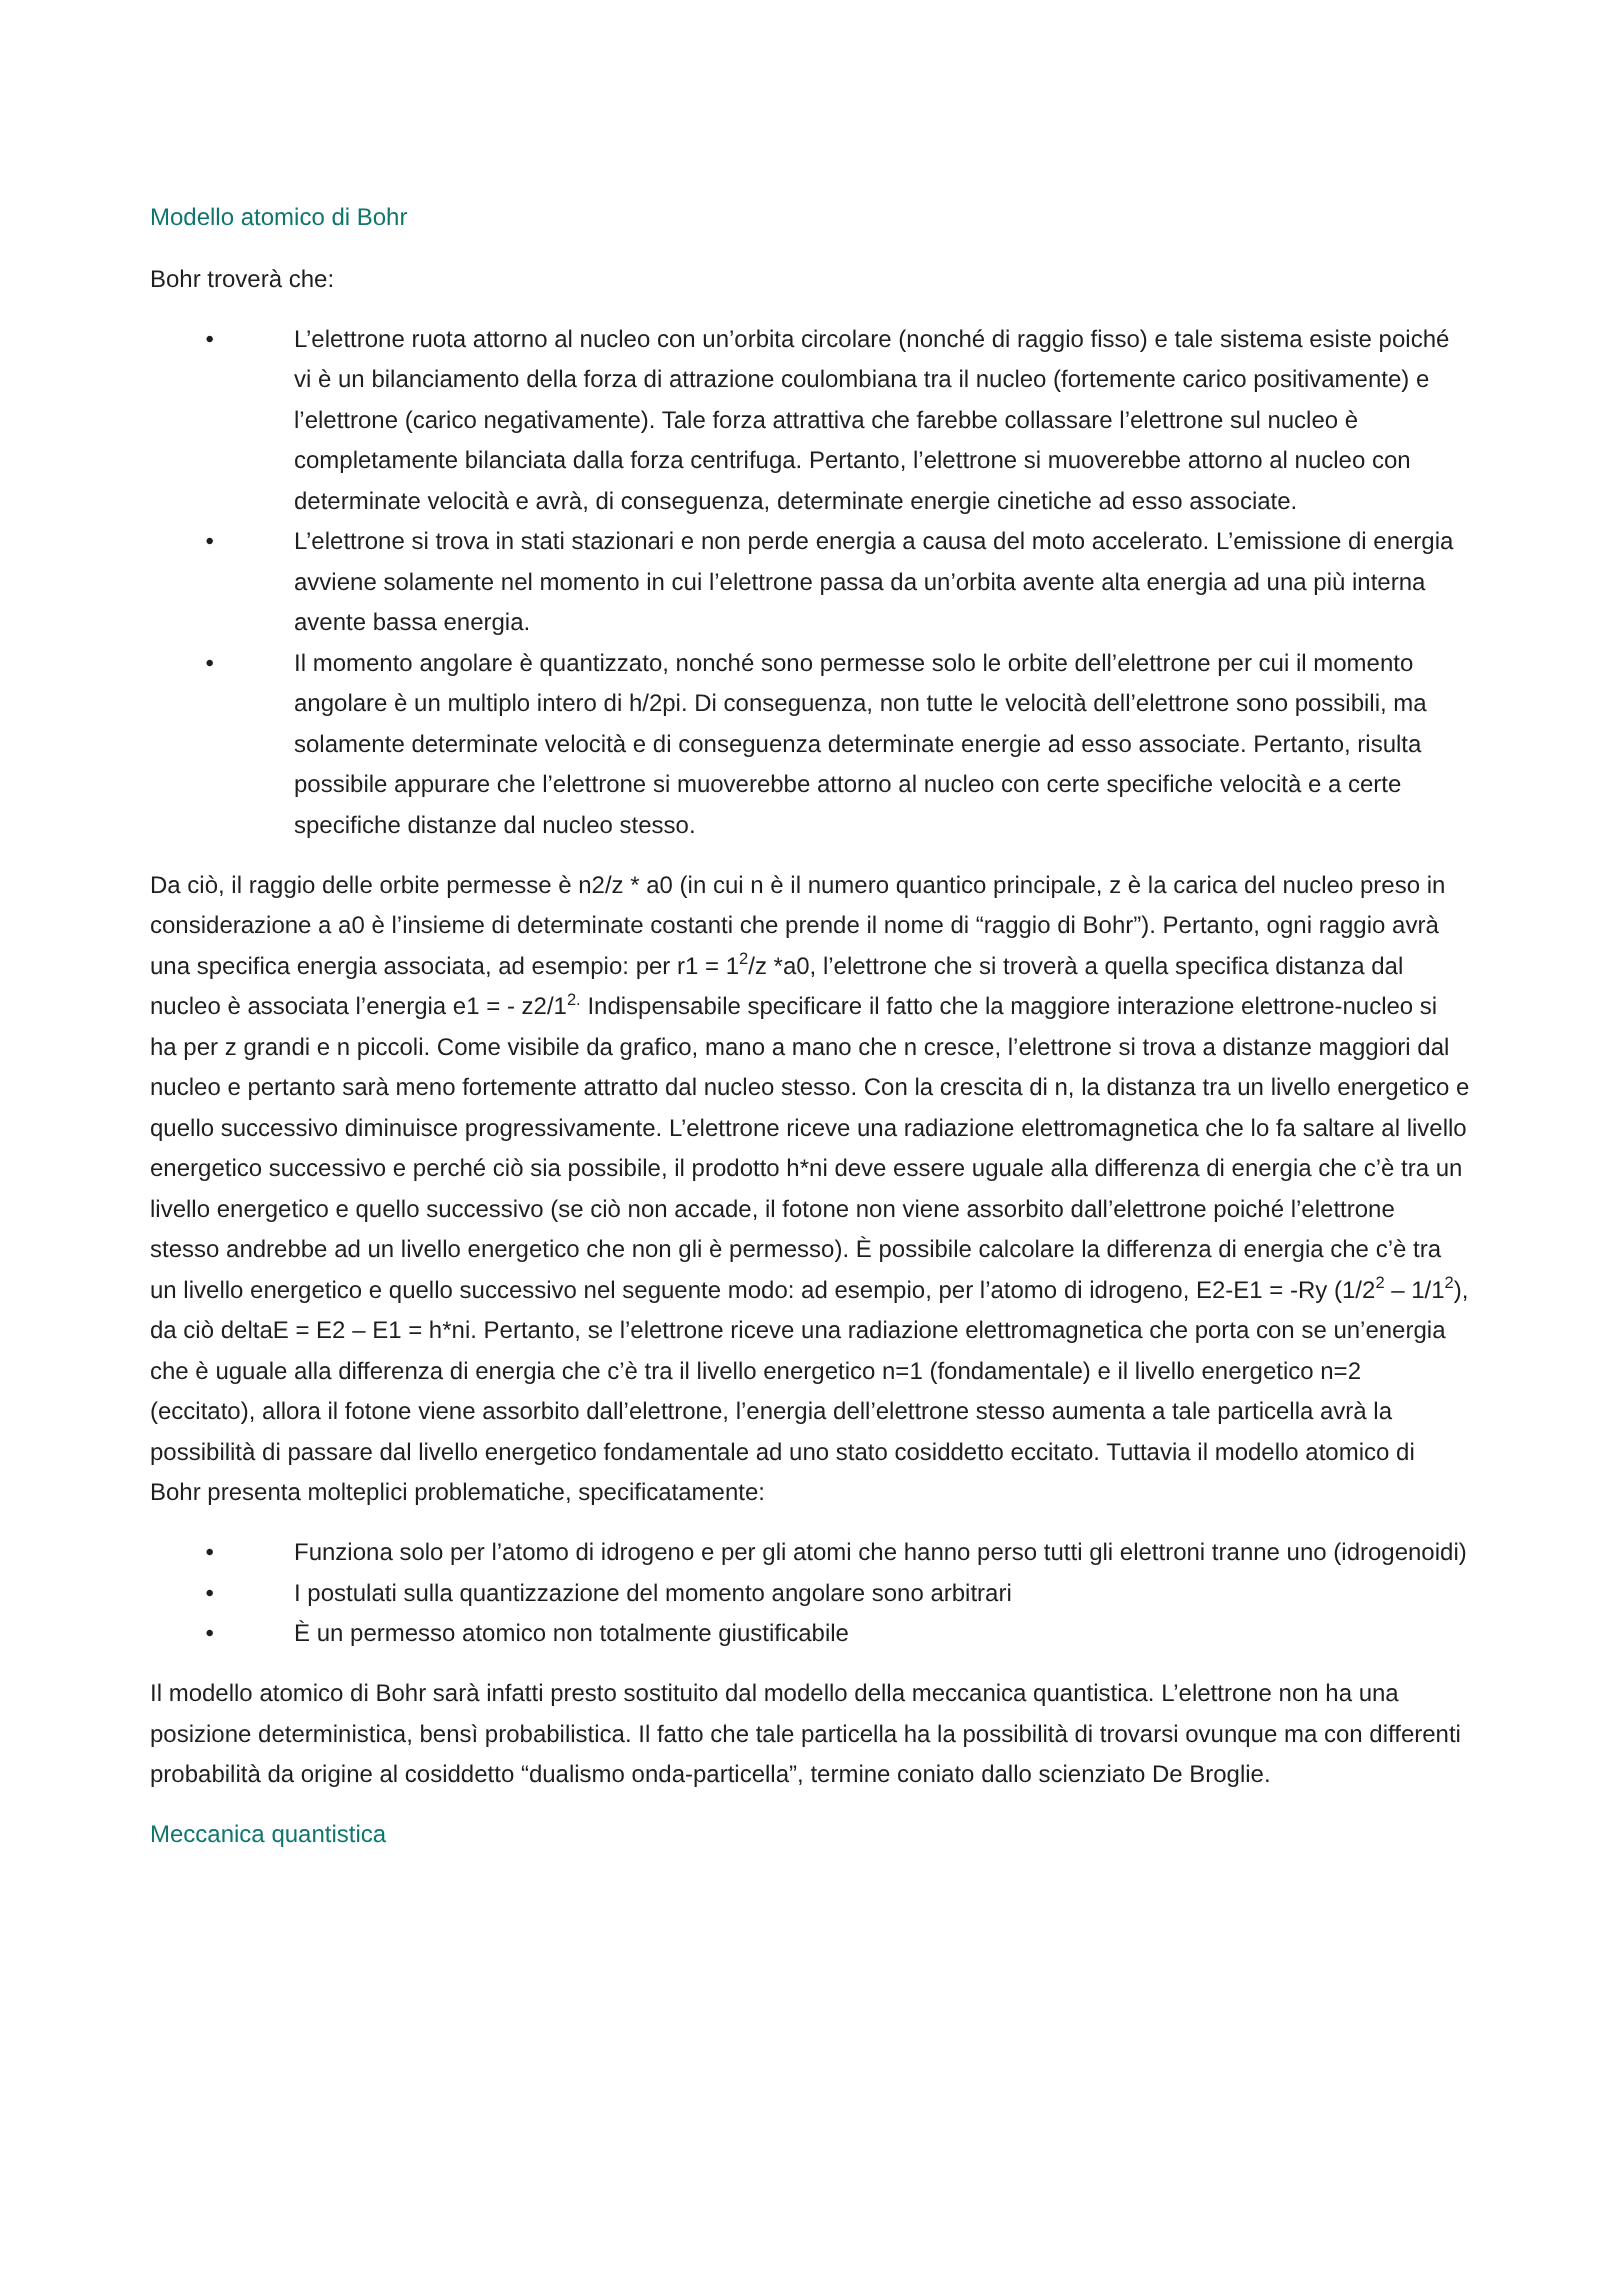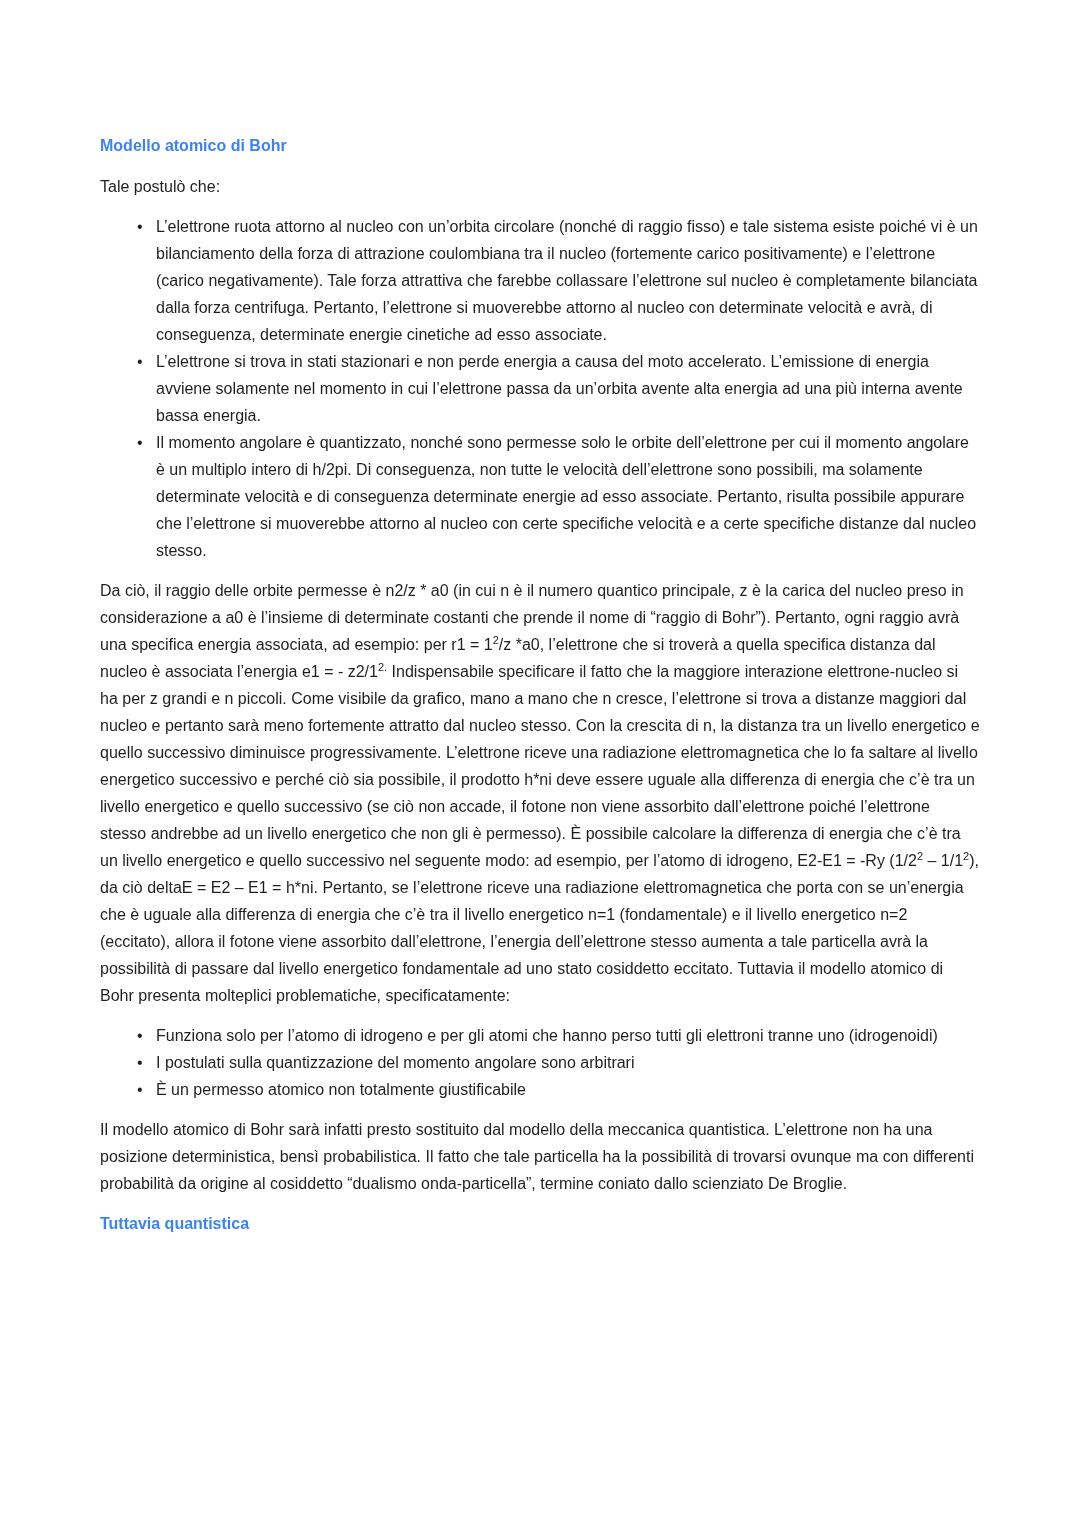--- a/index.html
+++ b/index.html
@@ -16,23 +16,23 @@
   .page {
     box-sizing: border-box;
     width: 1080px;
     min-height: 1527px;
     padding: 132px 100px 60px 100px;
     background: #ffffff;
     font-size: 16px;
     line-height: 27px;
   }
   .heading {
-    color: #3b82f6;
+    color: #0f766e;
     font-size: 16px;
-    font-weight: 700;
+    font-weight: 400;
     line-height: 27px;
     margin: 0 0 14px 0;
   }
   p.para {
     margin: 0 0 13px 0;
   }
   ul.doc-list {
     list-style: none;
     margin: 8px 0 13px 0;
     padding: 0;
@@ -41,35 +41,36 @@
     display: flex;
     align-items: flex-start;
     padding-left: 37px;
   }
   ul.doc-list .bullet {
     flex: 0 0 19px;
     width: 19px;
   }
   ul.doc-list .li-text {
     flex: 1 1 auto;
+    margin-left: 40px;
   }
   sup {
     font-size: 11px;
     line-height: 0;
     vertical-align: super;
   }
 </style>
 </head>
 <body>
 
 <div class="page">
 
   <h1 class="heading">Modello atomico di Bohr</h1>
 
-  <p class="para">Tale postulò che:</p>
+  <p class="para">Bohr troverà che:</p>
 
   <ul class="doc-list">
     <li>
       <span class="bullet">•</span>
       <span class="li-text">L’elettrone ruota attorno al nucleo con un’orbita circolare (nonché di raggio fisso) e tale sistema esiste poiché vi è un bilanciamento della forza di attrazione coulombiana tra il nucleo (fortemente carico positivamente) e l’elettrone (carico negativamente). Tale forza attrattiva che farebbe collassare l’elettrone sul nucleo è completamente bilanciata dalla forza centrifuga. Pertanto, l’elettrone si muoverebbe attorno al nucleo con determinate velocità e avrà, di conseguenza, determinate energie cinetiche ad esso associate.</span>
     </li>
     <li>
       <span class="bullet">•</span>
       <span class="li-text">L’elettrone si trova in stati stazionari e non perde energia a causa del moto accelerato. L’emissione di energia avviene solamente nel momento in cui l’elettrone passa da un’orbita avente alta energia ad una più interna avente bassa energia.</span>
     </li>
@@ -91,16 +92,16 @@
       <span class="li-text">I postulati sulla quantizzazione del momento angolare sono arbitrari</span>
     </li>
     <li>
       <span class="bullet">•</span>
       <span class="li-text">È un permesso atomico non totalmente giustificabile</span>
     </li>
   </ul>
 
   <p class="para">Il modello atomico di Bohr sarà infatti presto sostituito dal modello della meccanica quantistica. L’elettrone non ha una posizione deterministica, bensì probabilistica. Il fatto che tale particella ha la possibilità di trovarsi ovunque ma con differenti probabilità da origine al cosiddetto “dualismo onda-particella”, termine coniato dallo scienziato De Broglie.</p>
 
-  <h1 class="heading">Tuttavia quantistica</h1>
+  <h1 class="heading">Meccanica quantistica</h1>
 
 
 </div>
 
 </body></html>

